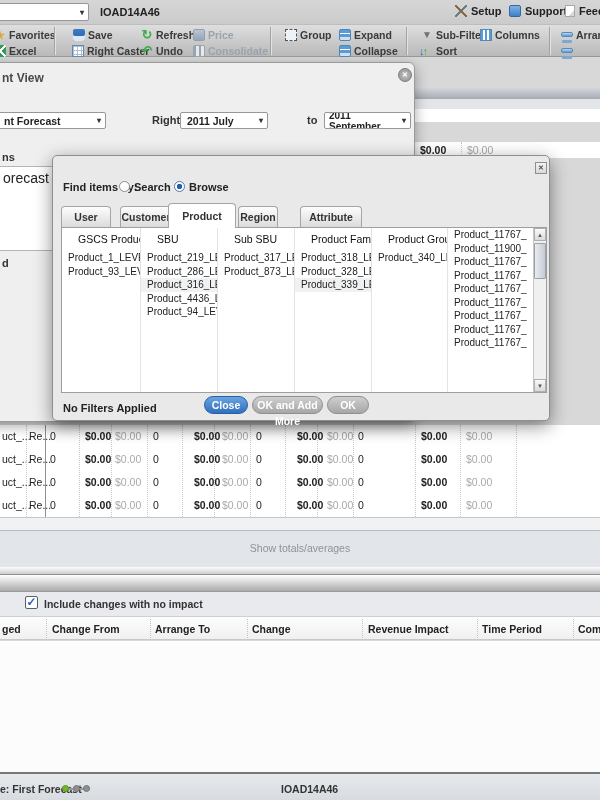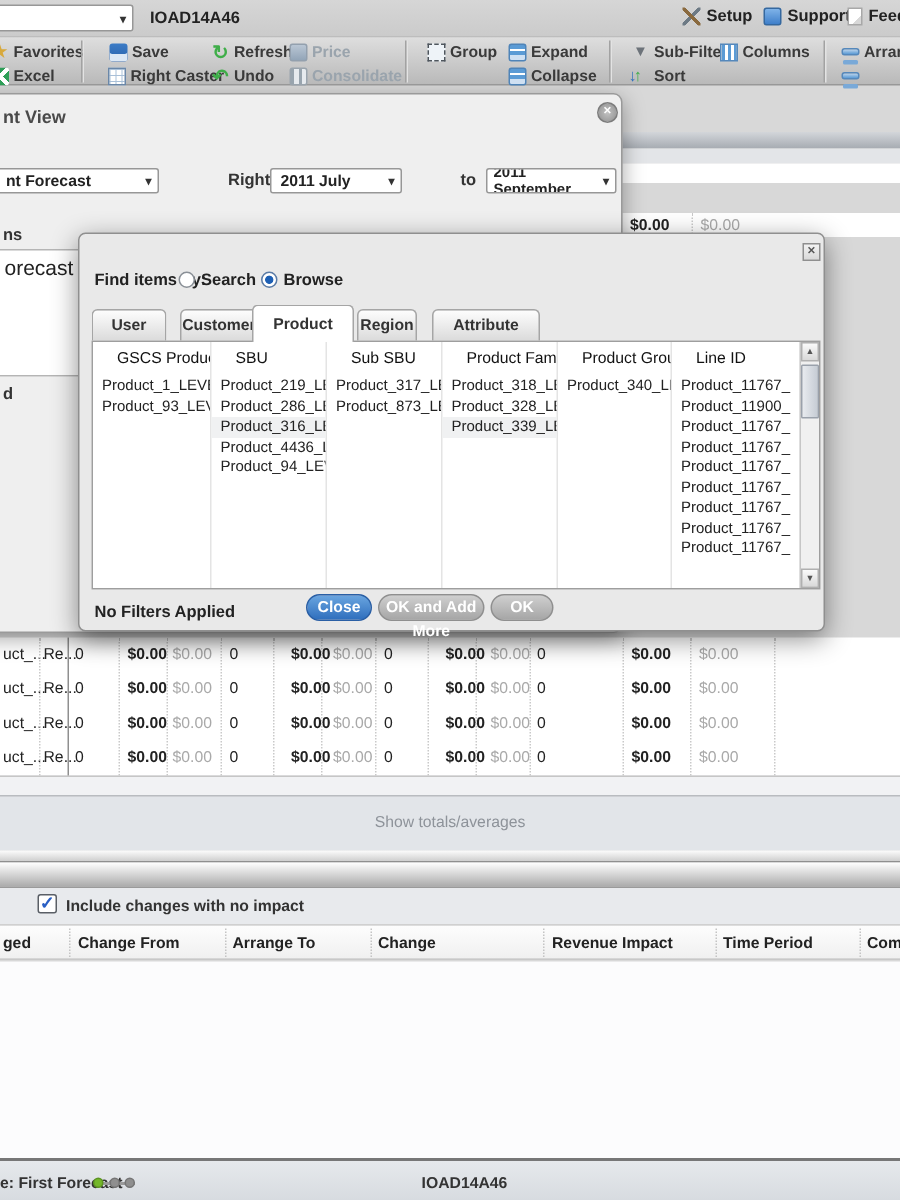--- a/index.html
+++ b/index.html
@@ -263,21 +263,21 @@
   <span class="flabel">Find items by:</span>
   <span class="radio" style="left:66px"></span>
   <span class="rlabel" style="left:81px">Search</span>
   <span class="radio sel" style="left:121px"></span>
   <span class="rlabel" style="left:136px">Browse</span>
 
   <div class="tab" style="left:8px;width:50px">User</div>
   <div class="tab" style="left:67px;width:52px">Customer</div>
   <div class="tab active" style="left:115px;width:68px">Product</div>
   <div class="tab" style="left:185px;width:40px">Region</div>
-  <div class="tab" style="left:235px;width:72px">Attribute</div>
+  <div class="tab" style="left:247px;width:62px">Attribute</div>
 
   <div class="ftable">
     <div class="fcol" style="width:79px">
       <div class="fhead">GSCS Product</div>
       <div>
 
       <div class="fitem">Product_1_LEVEL_2</div>
           <div class="fitem">Product_93_LEVEL_</div>
         </div>
     </div>
@@ -310,21 +310,20 @@
         </div>
     </div>
     <div class="fcol" style="width:76px">
       <div class="fhead">Product Group</div>
       <div>
 
       <div class="fitem">Product_340_LEVEL</div>
         </div>
     </div>
     <div class="fcol" style="flex:1;border-right:none">
-      <div class="fhead">Line ID</div>
       <div>
 
       <div class="fitem">Product_11767_</div>
           <div class="fitem">Product_11900_</div>
           <div class="fitem">Product_11767_</div>
           <div class="fitem">Product_11767_</div>
           <div class="fitem">Product_11767_</div>
           <div class="fitem">Product_11767_</div>
           <div class="fitem">Product_11767_</div>
           <div class="fitem">Product_11767_</div>

